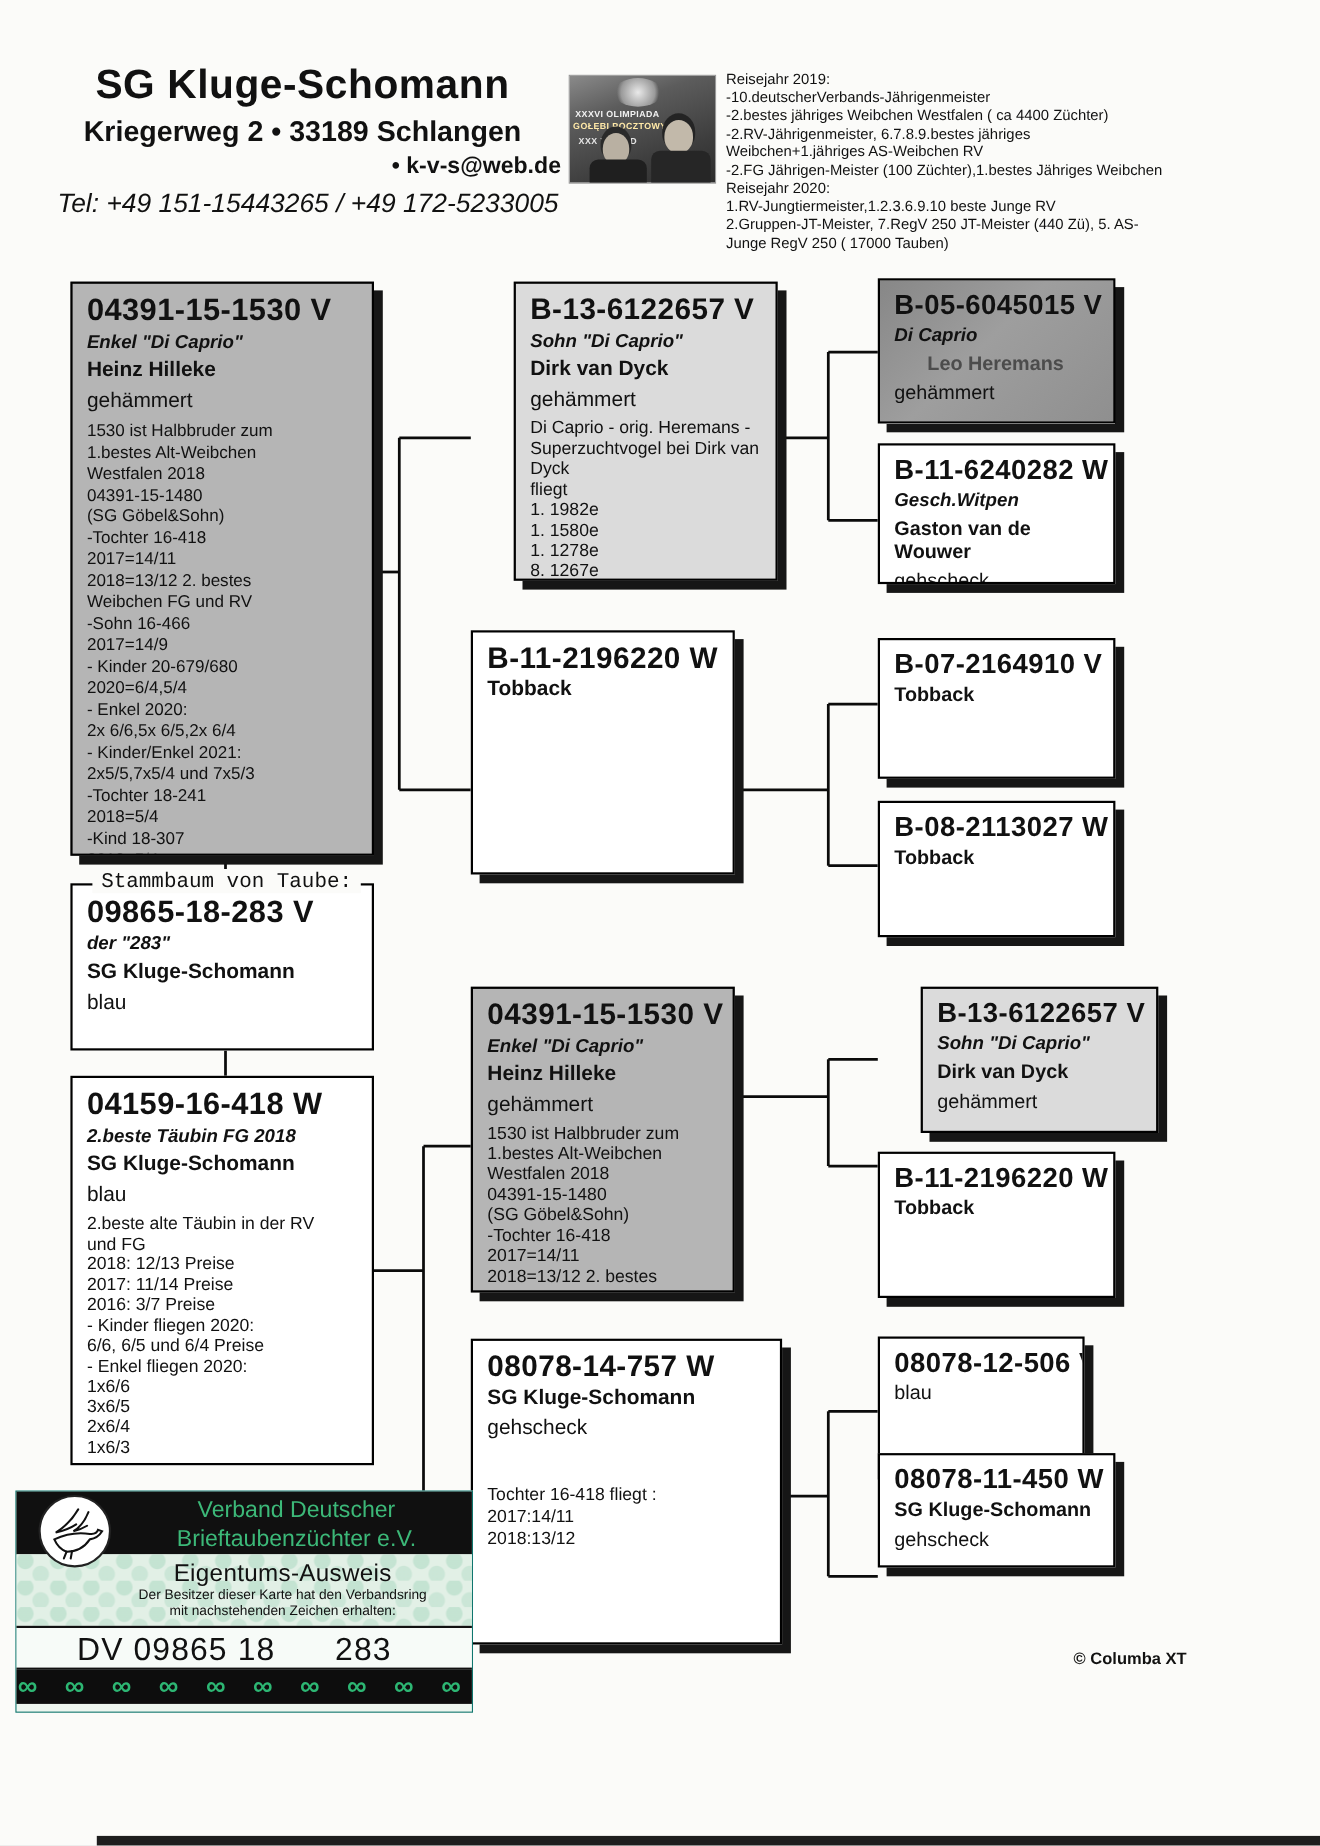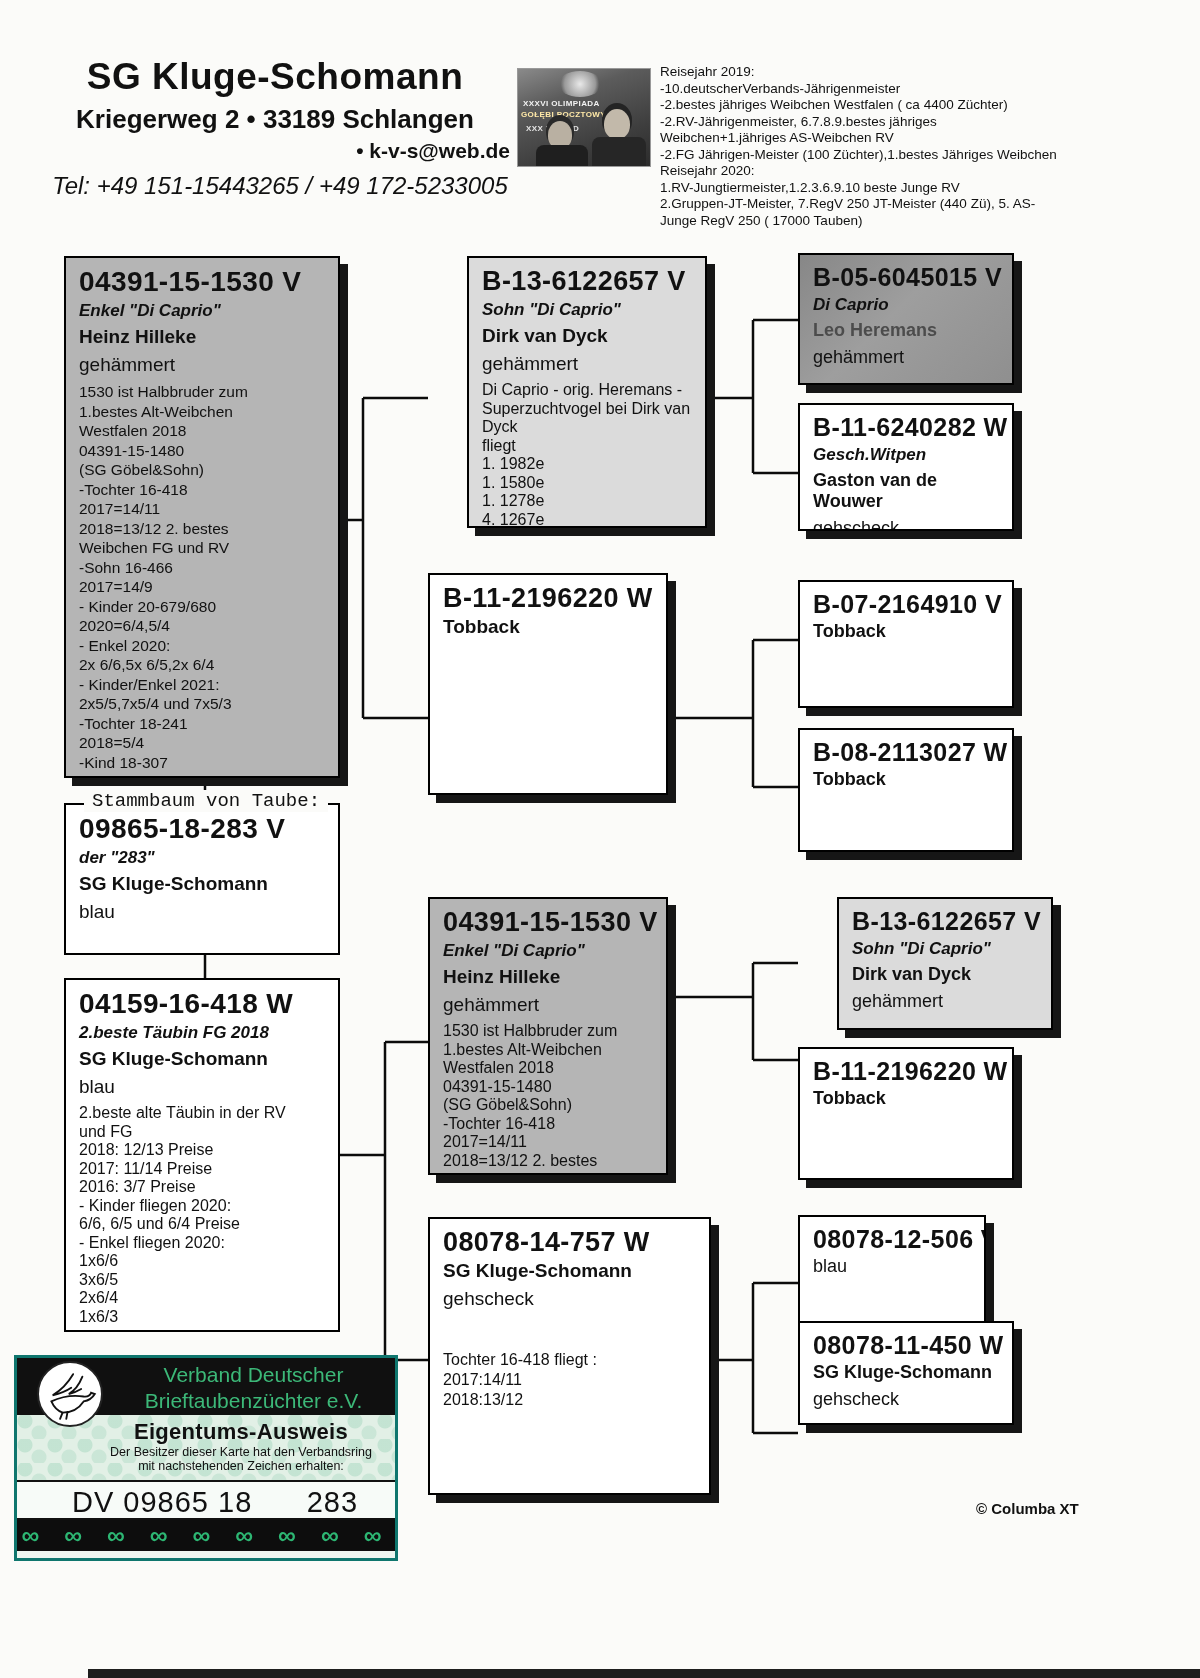--- a/index.html
+++ b/index.html
@@ -44,43 +44,43 @@
   .sub{font-size:17px;font-weight:bold;font-style:italic;margin:3px 0 5px 0;}
   .breeder{font-size:19px;font-weight:bold;margin:2px 0 6px 0;}
   .col-r .breeder{font-size:18px;}
   .colorline{font-size:19px;margin:0 0 6px 0;}
   .col-r .colorline{font-size:18px;}
   .tline{font-size:16px;line-height:20px;}
   .l1 .tline{font-size:15.5px;line-height:19.5px;}
   .l3 .tline{line-height:18.5px;}
   .m1 .tline,.m3 .tline{line-height:18.5px;}
   .m4 .lines{margin-top:40px;}
-  .dim{color:#4c4c4c;}
+  .dim{color:#4c4c4c;margin-left:30px;}
 
   .stammbaum-label{position:absolute;left:84px;top:790px;background:#fbfbf9;
                    padding:0 8px;font-size:19px;z-index:3;font-family:Liberation Mono, monospace;}
 
   .connectors{position:absolute;left:0;top:0;width:1200px;height:1678px;pointer-events:none;}
 
   
-  .card{position:absolute;left:14px;top:1355px;width:378px;height:200px;border:3px solid #0f766e;
-        background:#eef6f0;}
+  .card{position:absolute;left:14px;top:1355px;width:378px;height:200px;border:1px solid #0f766e;
+        background:#eef6f0;padding-left:36px;}
   .card-top{position:absolute;left:0;top:0;width:100%;height:57px;background:#101010;}
   .org-line{color:#3cb878;font-size:21px;line-height:26px;text-align:center;padding-left:95px;}
   .card-top .org-wrap{padding-top:4px;}
   .logo-circle{position:absolute;left:20px;top:3px;width:66px;height:66px;border-radius:50%;
                background:#fff;border:2px solid #222;z-index:2;box-sizing:border-box;}
   .card-body{position:absolute;left:0;top:57px;width:100%;height:65px;
              background:
                radial-gradient(circle at 8px 6px, rgba(60,170,120,0.18) 7px, transparent 8px),
                radial-gradient(circle at 22px 18px, rgba(60,170,120,0.14) 7px, transparent 8px),
                #e2f0e6;
              background-size:30px 24px, 30px 24px;text-align:center;box-sizing:border-box;
              padding-top:4px;padding-left:70px;}
-  .card-title{font-size:22px;font-weight:bold;letter-spacing:0.3px;}
+  .card-title{font-size:22px;font-weight:normal;letter-spacing:0.3px;}
   .card-note{font-size:12.5px;line-height:14px;}
   .card-ring{position:absolute;left:0;top:122px;width:100%;height:40px;background:rgba(255,255,255,0.55);
              border-top:2px solid #111;border-bottom:2px solid #111;box-sizing:border-box;
              font-size:29px;letter-spacing:1px;white-space:pre;padding:4px 0 0 55px;}
   .card-band{position:absolute;left:0;top:162px;width:100%;height:31px;background:#0d0d0d;
              color:#2db673;font-size:25px;font-weight:bold;letter-spacing:9px;
              text-align:center;line-height:30px;overflow:hidden;}
 
   .copyright{position:absolute;left:976px;top:1500px;font-size:15px;font-weight:bold;}
   .scan-bar{position:absolute;left:88px;top:1669px;width:1112px;height:9px;background:#1e1e1e;}
@@ -218,21 +218,21 @@
     <div class="breeder">Dirk van Dyck</div>
     <div class="colorline">gehämmert</div>
     <div class="lines">
         <div class="tline">Di Caprio - orig. Heremans -</div>
         <div class="tline">Superzuchtvogel bei Dirk van</div>
         <div class="tline">Dyck</div>
         <div class="tline">fliegt</div>
         <div class="tline">1. 1982e</div>
         <div class="tline">1. 1580e</div>
         <div class="tline">1. 1278e</div>
-        <div class="tline">4. 1267e</div>
+        <div class="tline">8. 1267e</div>
       </div>
   </div>
 
   <div class="pbox col-m shadow" style="left:428px;top:573px;width:240px;height:222px">
     <div class="ring">B-11-2196220 W</div>
     <div class="breeder">Tobback</div>
   </div>
 
   <div class="pbox col-m gray shadow m3" style="left:428px;top:897px;width:240px;height:278px">
     <div class="ring">04391-15-1530 V</div>

